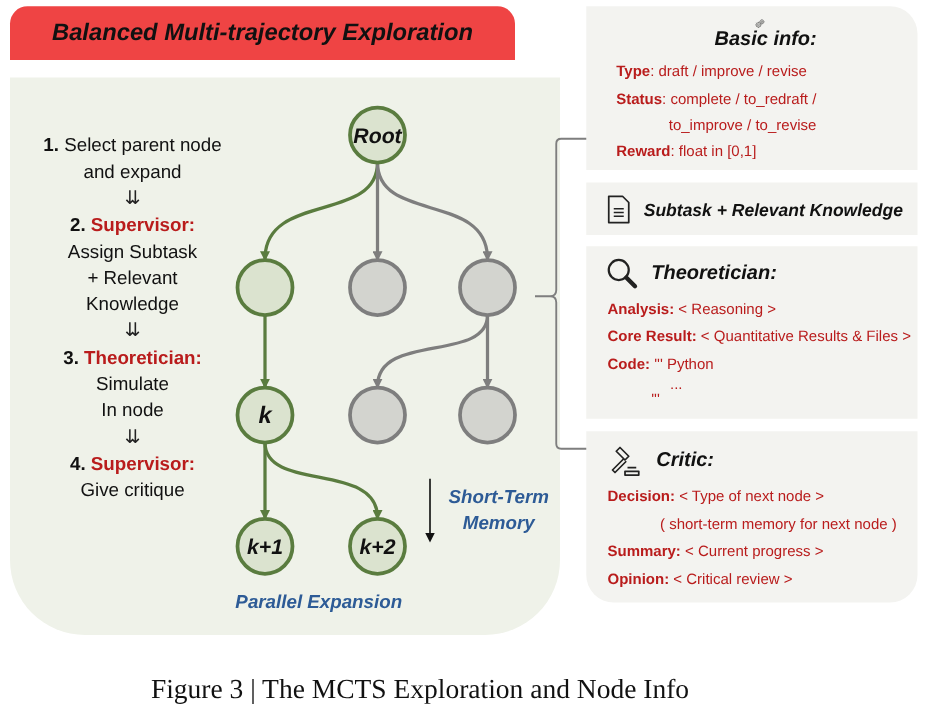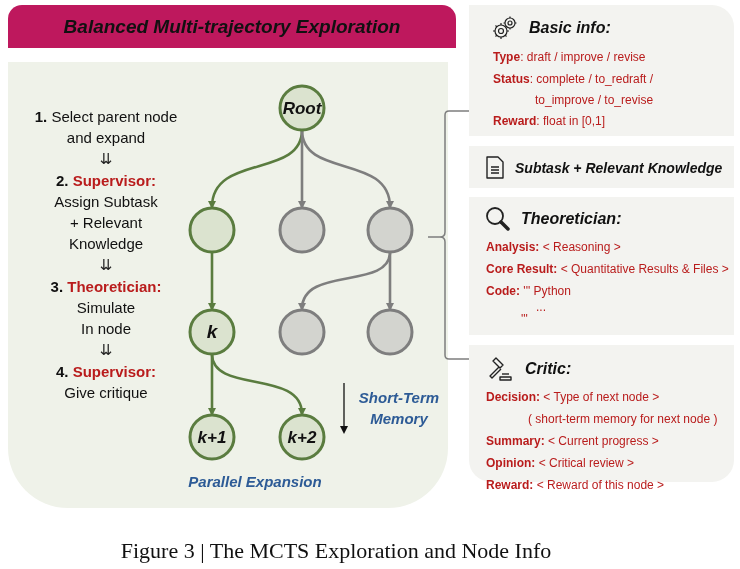--- a/index.html
+++ b/index.html
@@ -1,19 +1,19 @@
 <!DOCTYPE html>
 <html><head>
 <meta charset="utf-8">
 <style>
   html, body { margin: 0; padding: 0; background: #ffffff; }
   body { width: 740px; height: 569px; position: relative; overflow: hidden;
          font-family: "Liberation Sans", sans-serif; }
-  .title-box { position: absolute; left: 8px; top: 5px; width: 448px; height: 43px;
-               background: #be185d; border-radius: 14px 14px 0 0; display: flex;
+  .title-box { position: absolute; left: 8px; top: 5px; width: 404px; height: 43px;
+               background: #ef4444; border-radius: 14px 14px 0 0; display: flex;
                align-items: center; justify-content: center; }
   .title-box span { font-weight: bold; font-style: italic; font-size: 19px; color: #111; }
   .main-panel { position: absolute; left: 8px; top: 62px; width: 440px; height: 446px;
                 background: #eff2e9; border-radius: 0 0 60px 60px; }
   .steps { position: absolute; left: 8px; top: 62px; width: 196px; }
   .step { text-align: center; font-size: 15px; line-height: 21px; color: #111; }
   .step .num { font-weight: bold; }
   .step .role { font-weight: bold; color: #b91c1c; }
   .chev { text-align: center; font-size: 15px; color: #222; height: 22px; line-height: 22px; }
   svg.tree { position: absolute; left: 0; top: 0; }
@@ -129,21 +129,21 @@
   <path d="M470,111 L449,111 Q445,111 445,115 L445,232 Q445,237 440,237 L428,237 M440,237 Q445,237 445,242 L445,355 Q445,359 449,359 L470,359" fill="none" stroke="#7e7e7e" stroke-width="1.5"></path>
 </svg>
 
 <div class="lbl" style="left:344px; top:387px; width:110px;">
   <span>Short-Term</span><br>
   <span>Memory</span>
 </div>
 <div class="lbl" style="left:160px; top:471px; width:190px;">Parallel Expansion</div>
 
 <div class="panel p-basic">
-  <div class="ph" style="margin:10px 0 0 22px; height:26px;">
+  <div class="ph" style="margin:10px 0 0 22px; height:26px;flex-direction:column;">
     <svg width="28" height="26" viewBox="0 0 28 26">
       <g fill="none" stroke="#222" stroke-width="1.2">
         <circle cx="10" cy="16" r="6"></circle>
           <circle cx="10" cy="16" r="2.5"></circle>
         <circle cx="19" cy="8" r="5"></circle>
           <circle cx="19" cy="8" r="2"></circle>
         <path d="M10 8v2M10 22v2M2 16h2M16 16h2M4.5 10.5l1.4 1.4M14.1 20.1l1.4 1.4M4.5 21.5l1.4-1.4M19 1.5v1.5M19 13v1.5M12.5 8h1.5M24 8h1.5"></path>
       </g>
     </svg>
     <span>Basic info:</span>
@@ -193,17 +193,16 @@
         <path d="M15 19h7"></path>
       </g>
     </svg>
     <span>Critic:</span>
   </div>
   <div style="margin:3px 12px 0 17px;">
     <div class="row"><b>Decision:</b><span> &lt; Type of next node &gt;</span></div>
     <div class="row" style="padding-left:42px;"><span>( short-term memory for next node )</span></div>
     <div class="row"><b>Summary:</b><span> &lt; Current progress &gt;</span></div>
     <div class="row"><b>Opinion:</b><span> &lt; Critical review &gt;</span></div>
-    <div class="row"><b>Reward:</b><span> &lt; Reward of this node &gt;</span></div>
   </div>
 </div>
 
 <div class="caption">Figure 3 | The MCTS Exploration and Node Info</div>
 
 </body></html>

